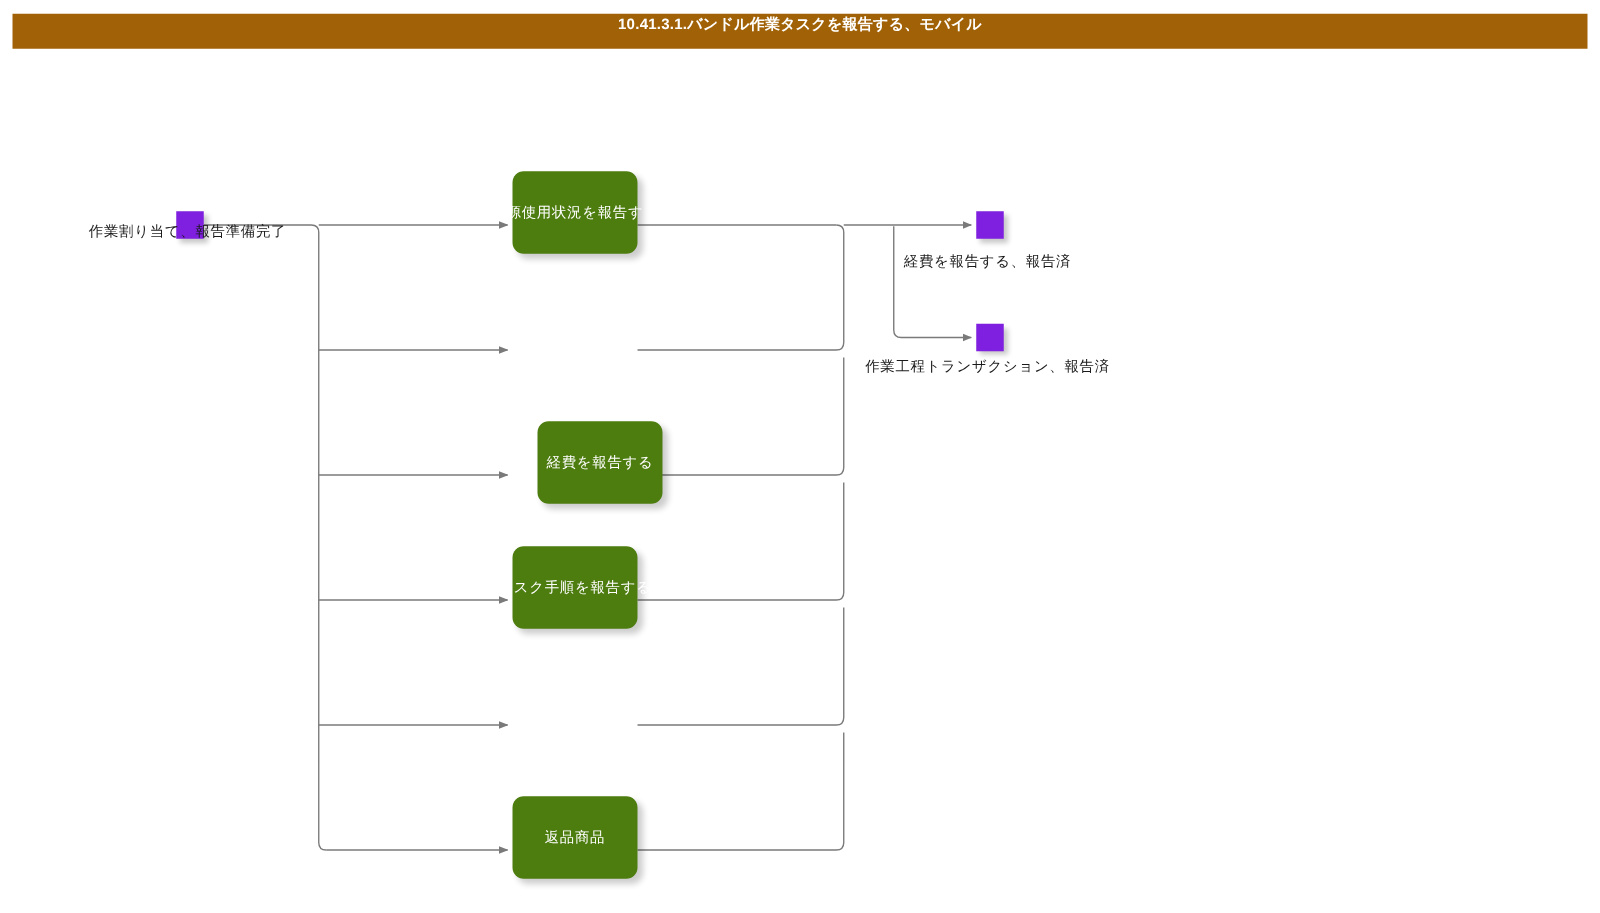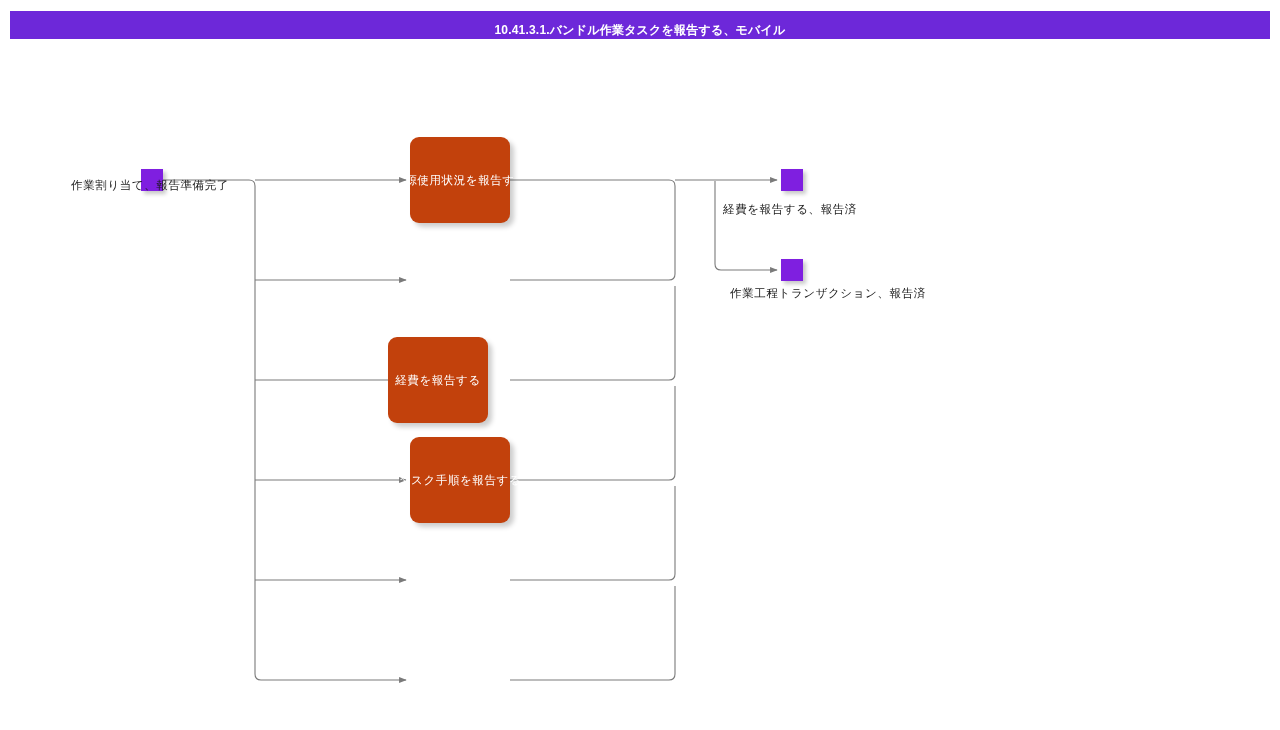--- a/index.html
+++ b/index.html
@@ -16,24 +16,24 @@
     font-family: "Liberation Sans", "DejaVu Sans", sans-serif;
   }
 
   
   #title-bar {
     position: absolute;
     left: 10px;
     top: 11px;
     width: 1260px;
     height: 28px;
-    background: #6d28d9;
+    background: #a16207;
     color: #ffffff;
     display: flex;
-    align-items: flex-end;
+    align-items: flex-start;
     justify-content: center;
     box-sizing: border-box;
   }
   #title-bar .title-text {
     font-size: 12px;
     font-weight: bold;
     letter-spacing: .2px;
     white-space: nowrap;
   }
   #title-bar .title-num {
@@ -71,22 +71,22 @@
     color: #1a1a1a;
     white-space: nowrap;
     text-align: center;
     transform: translateX(-50%);
     letter-spacing: .6px;
   }
 
   .task-node {
     position: absolute;
     width: 100px;
-    height: 86px;
-    background: #c2410c;
+    height: 66px;
+    background: #4d7c0f;
     border-radius: 9px;
     box-shadow: 4px 4px 5px rgba(0,0,0,.20);
   }
   .task-label {
     position: absolute;
     left: 50%;
     top: 50%;
     transform: translate(-50%, -50%);
     font-size: 11.5px;
     color: #ffffff;
@@ -170,33 +170,36 @@
   </svg>
 
   <div class="term-node" style="left:141px; top:169px;"></div>
   <div class="term-label" style="left:150px; top:178px;">作業割り当て、報告準備完了</div>
 
   <div class="task-node" style="left:410px; top:137px;">
     <span class="task-label">源使用状況を報告す</span>
   </div>
 
 
-  <div class="task-node" style="left:388px; top:337px;">
+  <div class="task-node" style="left:430px; top:337px;">
     <span class="task-label">経費を報告する</span>
   </div>
 
   <div class="task-node" style="left:410px; top:437px;">
     <span class="task-label">タスク手順を報告する</span>
   </div>
 
 
+  <div class="task-node" style="left:410px; top:637px;">
+    <span class="task-label">返品商品</span>
+  </div>
 
   <div class="term-node" style="left:781px; top:169px;"></div>
   <div class="term-label" style="left:790px; top:202px;">経費を報告する、報告済</div>
 
   <div class="term-node" style="left:781px; top:259px;"></div>
-  <div class="term-label" style="left:828px; top:286px;">作業工程トランザクション、報告済</div>
+  <div class="term-label" style="left:790px; top:286px;">作業工程トランザクション、報告済</div>
 
 </div>
 
 <div id="title-bar">
   <span class="title-text"><span class="title-num">10.41.3.1.</span><span>バンドル作業タスクを報告する、モバイル</span></span>
 </div>
 
 </body></html>

